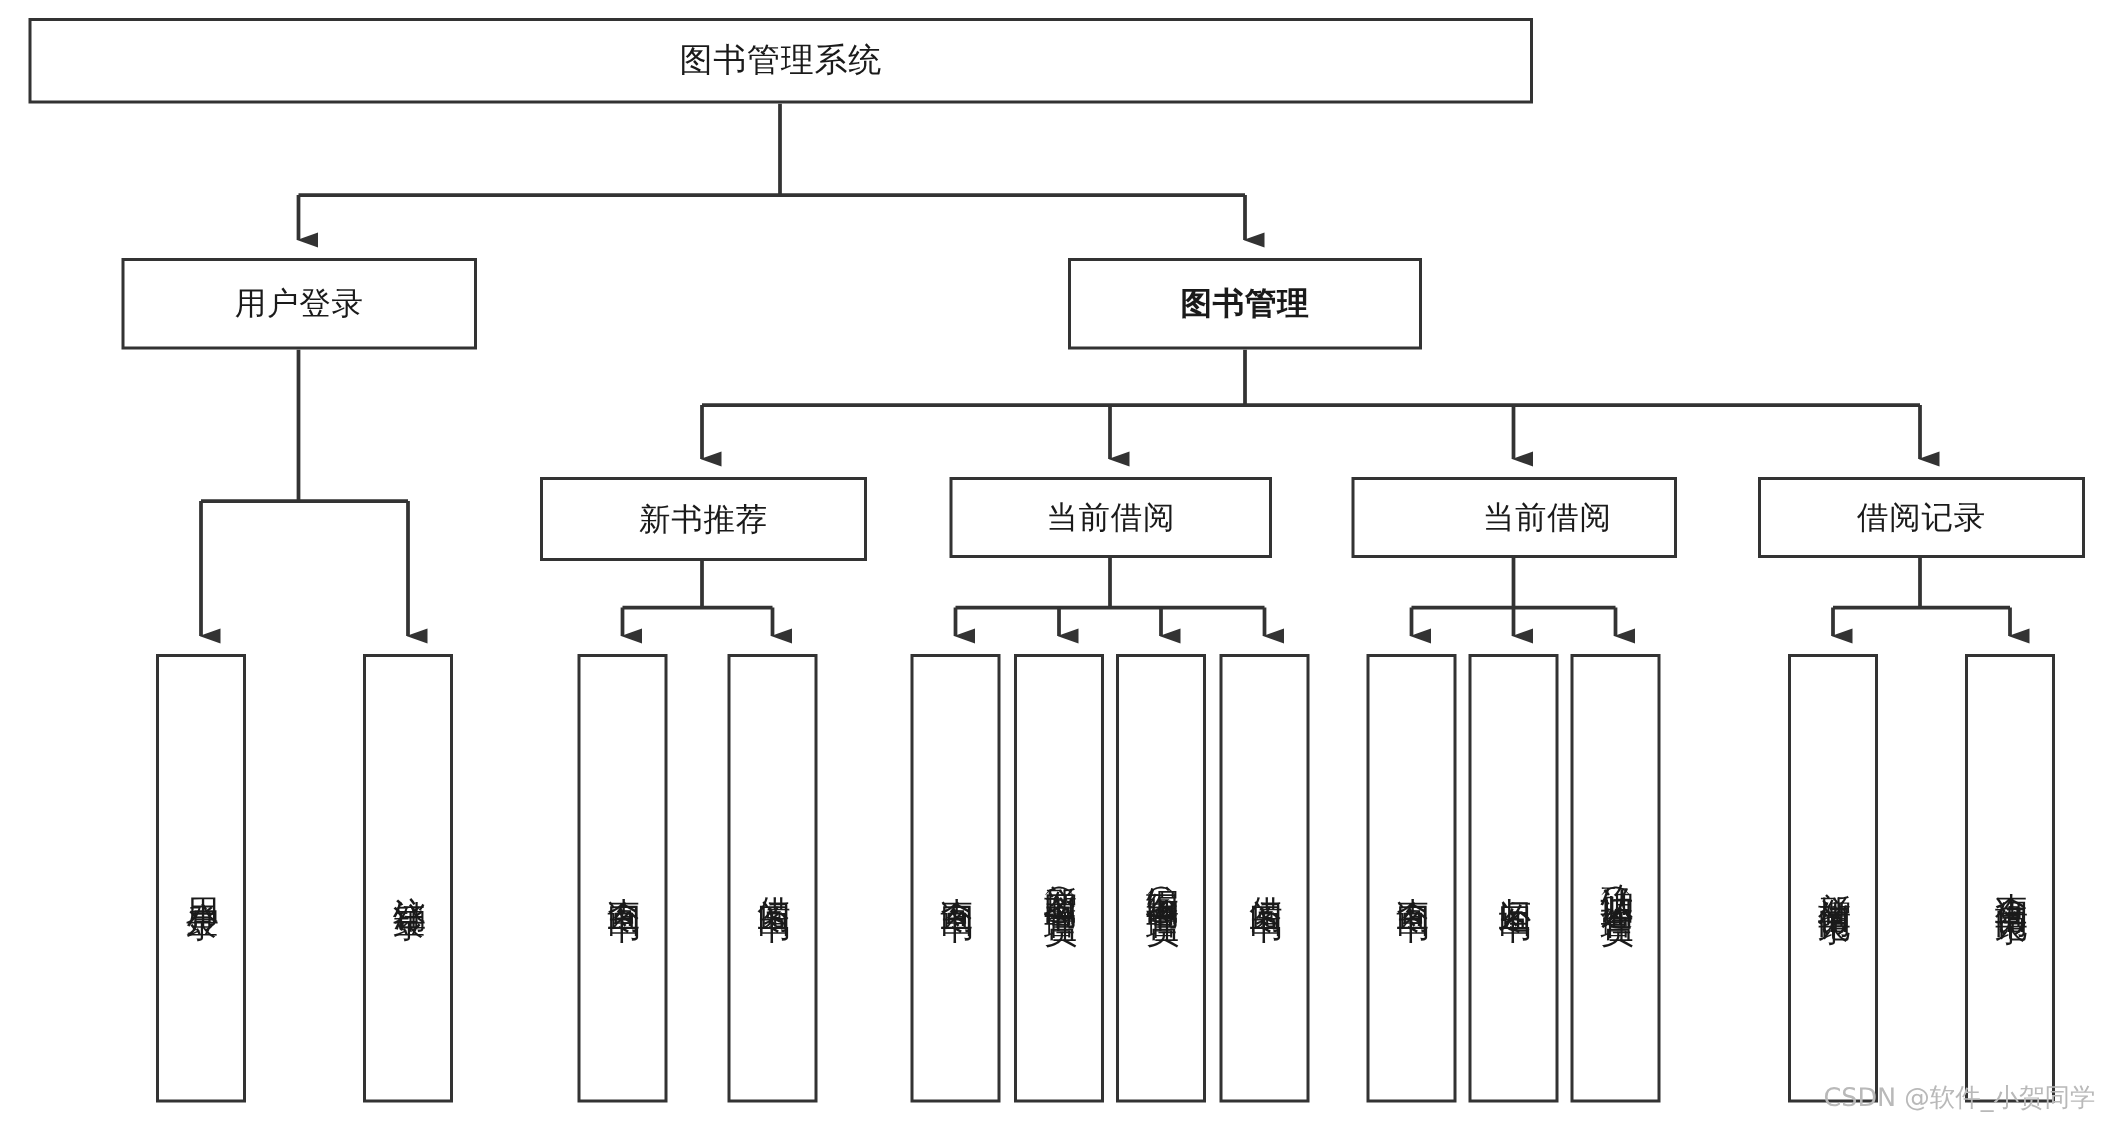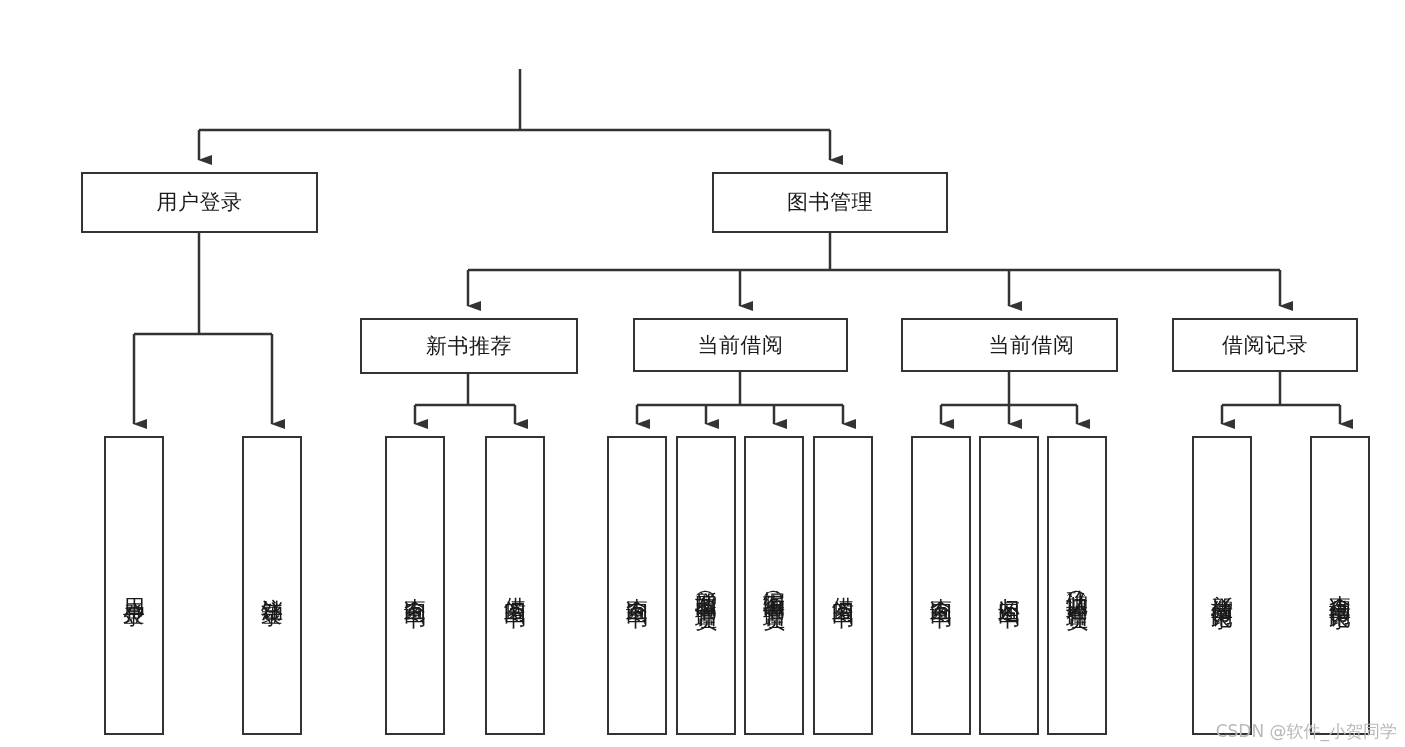--- a/index.html
+++ b/index.html
@@ -121,38 +121,41 @@
       <path d="M1009,405 L1009,424" marker-end="url(#arrow)"></path>
       <path d="M1077,405 L1077,424" marker-end="url(#arrow)"></path>
 
       <path d="M1280,372 L1280,405"></path>
       <path d="M1222,405 L1340,405"></path>
       <path d="M1222,405 L1222,424" marker-end="url(#arrow)"></path>
       <path d="M1340,405 L1340,424" marker-end="url(#arrow)"></path>
     </g>
   </svg>
 
+  <div class="node horizontal root" style="left:19px; top:12px; width:1003px; height:57px;">
+    <span class="label">图书管理系统</span>
+  </div>
 
   <div class="node horizontal" style="left:81px; top:172px; width:237px; height:61px;">
     <span class="label">用户登录</span>
   </div>
-  <div class="node horizontal" style="left:712px; top:172px; width:236px; height:61px;">
+  <div class="node horizontal" style="left:712px; top:172px; width:236px; height:61px;font-weight:bold;">
     <span class="label">图书管理</span>
   </div>
 
   <div class="node horizontal" style="left:360px; top:318px; width:218px; height:56px;">
     <span class="label">新书推荐</span>
   </div>
   <div class="node horizontal" style="left:633px; top:318px; width:215px; height:54px;">
     <span class="label">当前借阅</span>
   </div>
   <div class="node horizontal" style="left:901px; top:318px; width:217px; height:54px;padding-left:44px;">
     <span class="label">当前借阅</span>
   </div>
-  <div class="node horizontal" style="left:1172px; top:318px; width:186px; height:54px;justify-content:center;">
+  <div class="node horizontal" style="left:1172px; top:318px; width:218px; height:54px;justify-content:center;">
     <span class="label">借阅记录</span>
   </div>
 
   <div class="node vertical" style="left:104px; top:436px; width:60px; height:299px;">
     <span class="label">用户登录</span>
   </div>
   <div class="node vertical" style="left:242px; top:436px; width:60px; height:299px;">
     <span class="label">注销登录</span>
   </div>
 

